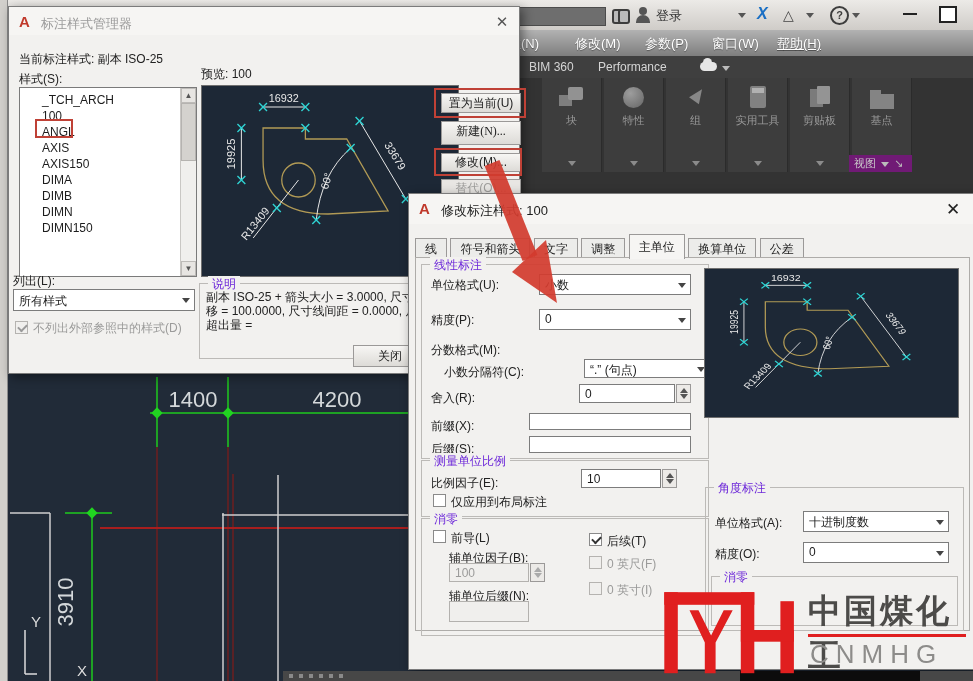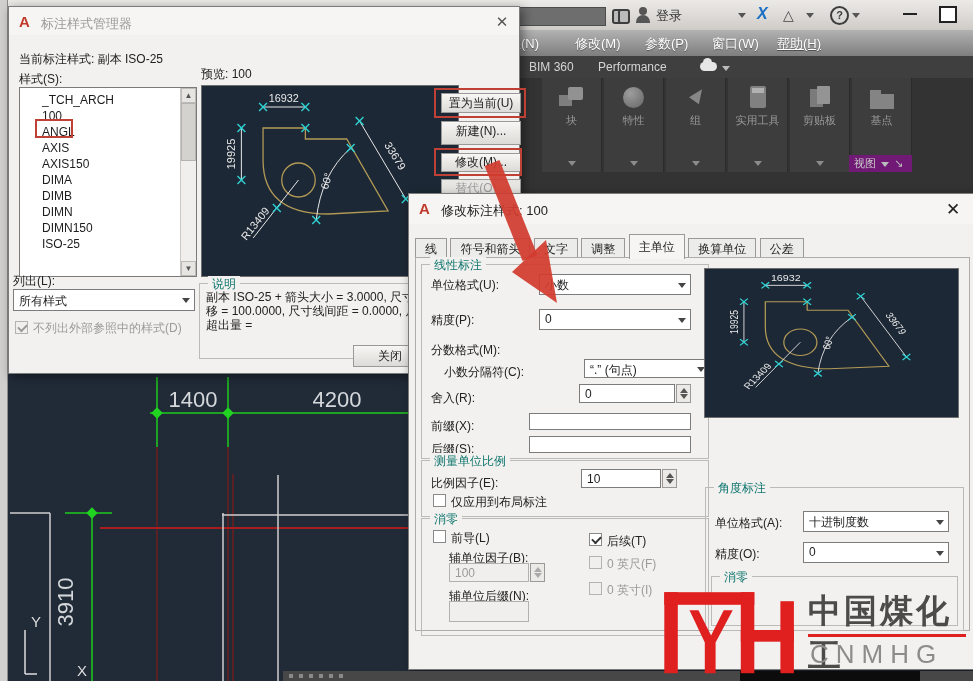--- a/index.html
+++ b/index.html
@@ -111,21 +111,21 @@
   .spinner.dis::before{border-bottom-color:#aaa;}
   .spinner.dis::after{border-top-color:#aaa;}
   .spinval{position:absolute;font-size:12px;color:#1c1c1c;}
   .spinval.dis{color:#9b9b9a;}
   .cb{position:absolute;width:13px;height:13px;background:#fff;border:1px solid #8a8a8a;box-sizing:border-box;}
   .cb.checked::after{content:"";position:absolute;left:2px;top:2px;width:7px;height:4px;
     border-left:2px solid #333;border-bottom:2px solid #333;transform:rotate(-45deg);}
   .cb.dis{background:#f0efed;border-color:#b5b3b0;}
   .cb.dis.checked::after{border-color:#9a9a9a;}
   .fs{position:absolute;border:1px solid #bcbab7;}
-  .fs .legend{position:absolute;top:-8px;left:8px;background:#f2f1ef;padding:0 4px;font-size:12px;color:#0f766e;}
+  .fs .legend{position:absolute;top:-8px;left:8px;background:#f2f1ef;padding:0 4px;font-size:12px;color:#6d28d9;}
 
   #dlg2{left:408px;top:193px;width:565px;height:475px;z-index:4;}
   #dlg2 .dlg-name{color:#1c1c1c;}
   #tabs{position:absolute;left:6px;top:40px;height:22px;}
   .tab{position:relative;display:inline-block;height:20px;line-height:20px;padding:0 9px;font-size:12px;color:#222;
     background:#ececea;border:1px solid #9b9998;border-bottom:none;margin-right:-1px;vertical-align:bottom;}
   .tab.active{background:#f6f5f3;height:24px;line-height:24px;z-index:2;}
   #dlg2-content{position:absolute;left:6px;top:63px;width:553px;height:372px;border:1px solid #aeaca9;background:#f2f1ef;}
 
   
@@ -261,21 +261,20 @@
     <div id="style-list">
       <div class="sl-item first">_TCH_ARCH</div>
       <div class="sl-item">100</div>
       <div class="sl-item">ANGL</div>
       <div class="sl-item">AXIS</div>
       <div class="sl-item">AXIS150</div>
       <div class="sl-item">DIMA</div>
       <div class="sl-item">DIMB</div>
       <div class="sl-item">DIMN</div>
       <div class="sl-item">DIMN150</div>
-      <div class="sl-item">ISO-25</div>
       <div id="sl-scroll">
         <div class="sb-btn" style="top:0;">▲</div>
         <div class="sb-thumb"></div>
         <div class="sb-btn" style="bottom:0;">▼</div>
       </div>
     </div>
 
     <div class="lbl" style="left:192px;top:59px;">预览: 100</div>
 
     <div class="preview-box" style="left:192px;top:78px;width:256px;height:190px;">
@@ -305,21 +304,21 @@
           <text x="83" y="16">16932</text>
           <text x="34" y="68" transform="rotate(-90 34 68)">19925</text>
           <text x="193" y="72" transform="rotate(58 193 72)">33679</text>
           <text x="57" y="140" transform="rotate(-51 57 140)">R13409</text>
           <text x="130" y="96" transform="rotate(-75 130 96)">60°</text>
         </g>
       </svg>
     </div>
 
     <div class="btn" style="left:432px;top:86px;width:80px;height:20px;line-height:18px;">置为当前(U)</div>
-    <div class="btn" style="left:432px;top:114px;width:80px;height:24px;line-height:18px;">新建(N)...</div>
+    <div class="btn" style="left:432px;top:114px;width:80px;height:24px;line-height:18px;font-family:Liberation Serif, serif;">新建(N)...</div>
     <div class="btn" style="left:432px;top:146px;width:80px;height:19px;line-height:17px;">修改(M)...</div>
     <div class="btn dis" style="left:432px;top:172px;width:80px;height:19px;line-height:17px;">替代(O)...</div>
 
     <div class="lbl" style="left:4px;top:266px;">列出(L):</div>
     <div class="select" style="left:4px;top:282px;width:182px;height:22px;">
       <span class="val" style="top:3px;">所有样式</span>
       <span class="sc caret-s"></span>
     </div>
     <div class="cb dis checked" style="left:6px;top:314px;"></div>
     <div class="lbl dis" style="left:24px;top:313px;">不列出外部参照中的样式(D)</div>

